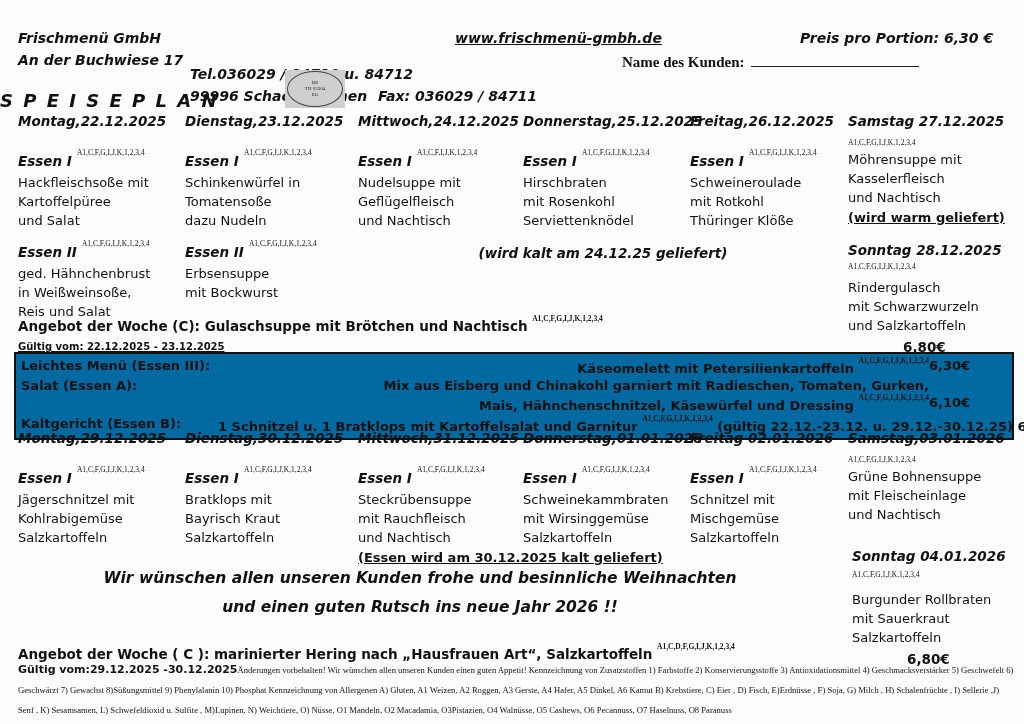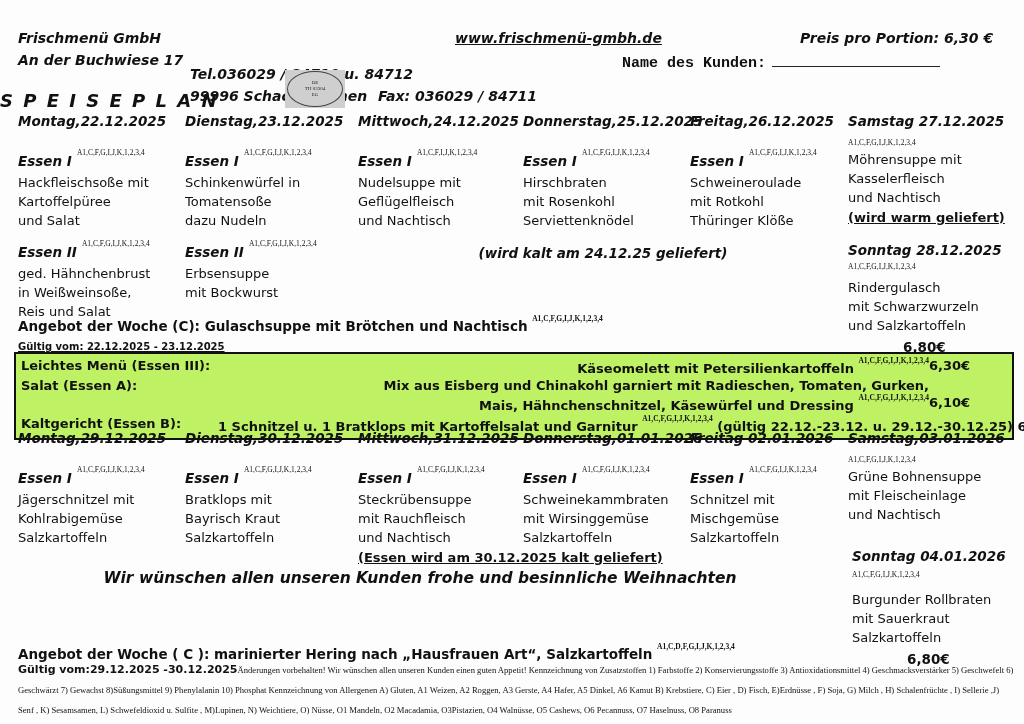--- a/index.html
+++ b/index.html
@@ -5,42 +5,42 @@
   html,body{margin:0;padding:0;}
   .page{
     position:relative;width:1024px;height:724px;background:#fdfdfd;color:#111;
     font-family:"DejaVu Sans",sans-serif;overflow:hidden;
   }
   .abs{position:absolute;}
   
   .h-bold{font-weight:bold;font-style:italic;font-size:14px;}
   .h-reg{font-weight:bold;font-style:italic;font-size:14px;margin-top:36px;}
   .h-web{font-weight:bold;font-style:italic;font-size:14px;text-decoration:underline;}
-  .h-serif{font-family:Liberation Mono, monospace;font-weight:bold;font-size:15px;font-style:normal;}
+  .h-serif{font-family:Liberation Serif, serif;font-weight:bold;font-size:15px;font-style:normal;}
   .cust-line{display:inline-block;width:168px;border-bottom:1.5px solid #222;height:14px;margin-left:6px;}
   .stamp{left:285px;top:70px;width:60px;height:38px;background:#cfcfcf;display:flex;align-items:center;justify-content:center;}
   .stamp-oval{width:54px;height:34px;border:1px solid #444;border-radius:50%;display:flex;flex-direction:column;align-items:center;justify-content:center;font-family:"Liberation Serif",serif;font-size:5px;line-height:1.2;color:#222;}
   .title{left:0;top:90px;width:1010px;text-align:left;font-weight:bold;font-style:italic;font-size:18px;letter-spacing:2px;}
   
   .grid{display:grid;grid-template-columns:167px 173px 165px 167px 158px 169px;width:999px;left:18px;}
   .date{font-weight:bold;font-style:italic;font-size:13.5px;white-space:nowrap;}
   .essen{margin-top:22px;white-space:nowrap;}
   .essen-lbl{font-weight:bold;font-style:italic;font-size:13.5px;}
   .alg{font-family:"Liberation Serif",serif;font-size:7.5px;position:relative;top:-5px;letter-spacing:0;}
   .alg-line{font-family:"Liberation Serif",serif;font-size:7.5px;margin-top:9px;}
   .dish{margin-top:4px;font-size:13px;line-height:1.45;white-space:pre-line;}
   .note-u{margin-top:2px;font-size:13px;font-weight:bold;text-decoration:underline;white-space:nowrap;}
   .center-note{grid-column:3 / span 3;text-align:center;font-weight:bold;font-style:italic;font-size:13.5px;padding-top:3px;}
   .price{font-weight:bold;font-size:13.5px;}
   .sonn .price{margin-left:55px;margin-top:3px;}
   
   .angebot{font-weight:bold;font-size:13.5px;white-space:nowrap;}
   .valid-small{margin-top:7px;font-weight:bold;font-size:10px;text-decoration:underline;}
   
-  .boxsec{left:14px;top:352px;width:1000px;border:2px solid #111;background:#bef264;padding:3px 5px;box-sizing:border-box;}
+  .boxsec{left:14px;top:352px;width:1000px;border:2px solid #111;background:#0369a1;padding:3px 5px;box-sizing:border-box;}
   .brow{display:flex;font-size:13px;font-weight:bold;line-height:17px;}
   .blabel{width:197px;flex:none;}
   .btext{flex:1;text-align:right;}
   .bprice{width:78px;flex:none;}
   
   .wishes{left:40px;top:564px;width:760px;text-align:center;font-weight:bold;font-style:italic;font-size:15.5px;line-height:1.85;}
   
   .footer{left:18px;top:658px;width:996px;line-height:1.25;}
   .fvalid{font-weight:bold;font-size:11px;}
   .flegend{font-family:"Liberation Serif",serif;font-size:8.6px;color:#111;}
@@ -209,20 +209,21 @@
       <div class="date">Samstag,03.01.2026</div>
       <div class="alg-line">A1,C,F,G,I,J,K,1,2,3,4</div>
       <div class="dish">Grüne Bohnensuppe
 mit Fleischeinlage
 und Nachtisch</div>
     </div>
   </div>
 
   <div class="abs wishes">
     <div>Wir wünschen allen unseren Kunden frohe und besinnliche Weihnachten</div>
+    <div>und einen guten Rutsch ins neue Jahr 2026 !!</div>
   </div>
 
   <div class="abs sonn" style="left:852px;top:548px;width:166px">
     <div class="date">Sonntag 04.01.2026</div>
     <div class="alg-line" style="margin-top:6px">A1,C,F,G,I,J,K,1,2,3,4</div>
     <div class="dish" style="margin-top:12px">Burgunder Rollbraten
 mit Sauerkraut
 Salzkartoffeln</div>
     <div class="price" style="margin-left:55px;margin-top:3px">6,80€</div>
   </div>

